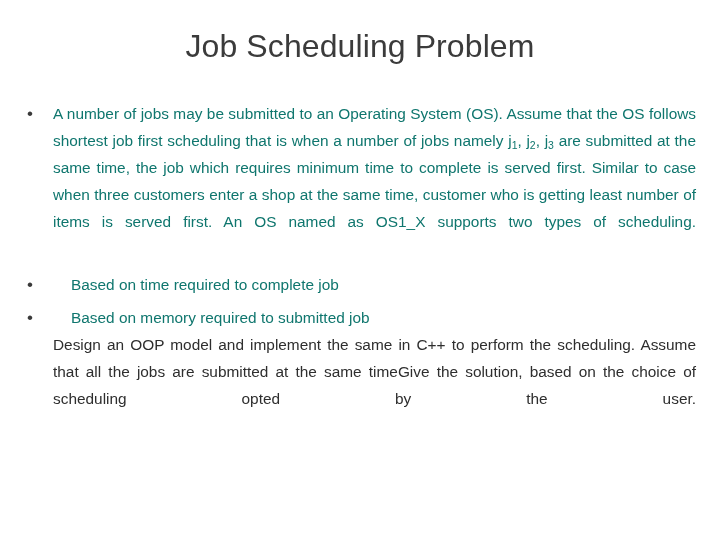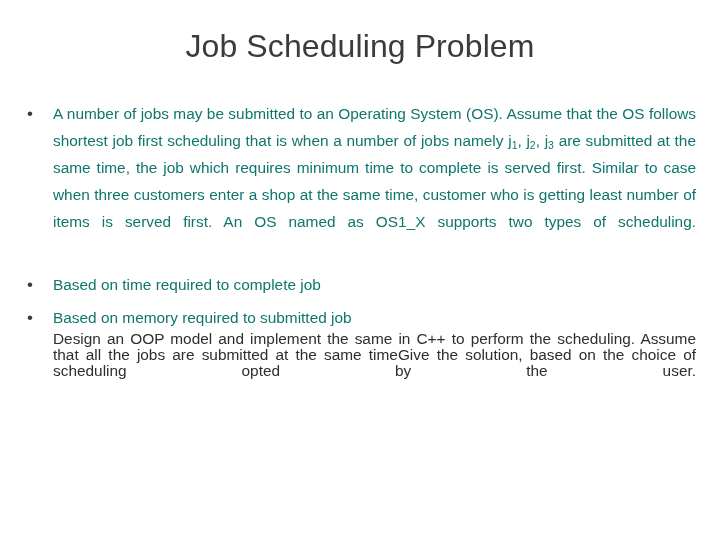--- a/index.html
+++ b/index.html
@@ -80,31 +80,32 @@
   }
   .para-justified::after {
     content: "";
     display: inline-block;
     width: 100%;
   }
 
   
   .bullet-short .bullet-text {
     text-align: left;
+    margin-left: 18px;
   }
 
   .spacer-sm { height: 9px; }
   .spacer-xs { height: 6px; }
 
   
   .plain-para {
     margin: 0;
     padding-left: 29px;
     font-size: 15.4px;
-    line-height: 16px;
+    line-height: 27px;
     color: #2e2e2e;
     text-align: justify;
     text-justify: inter-word;
   }
   .plain-para::after {
     content: "";
     display: inline-block;
     width: 100%;
   }
 

